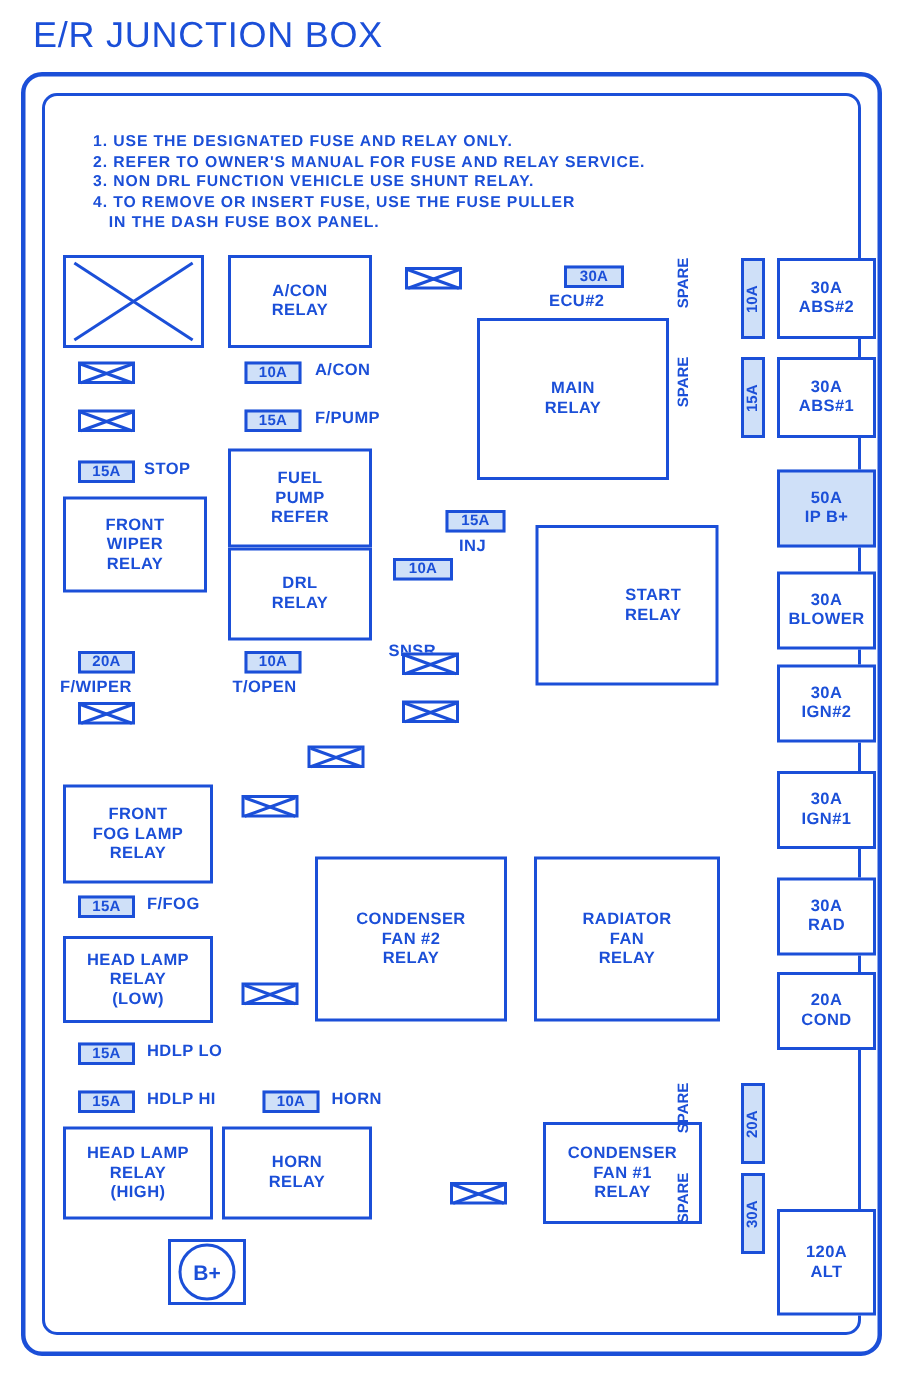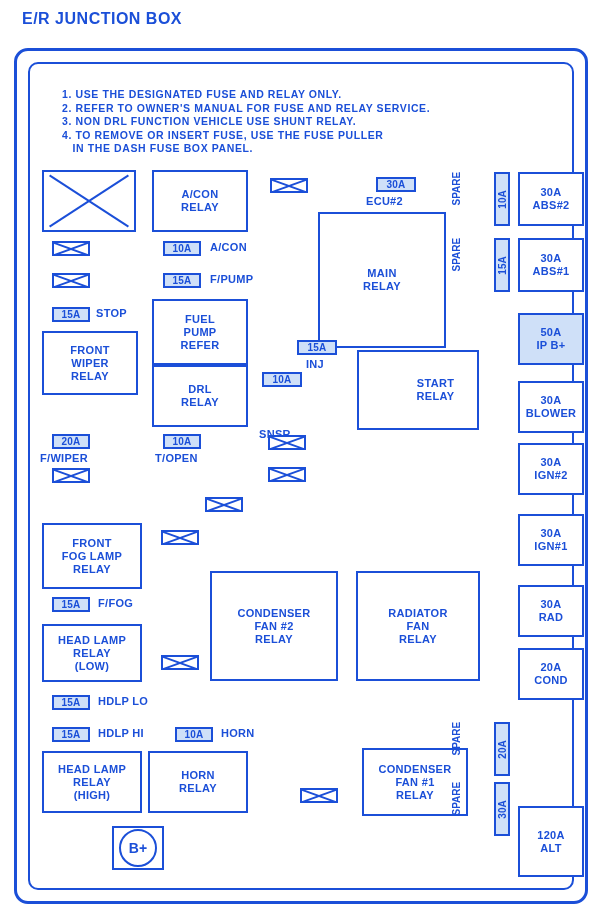--- a/index.html
+++ b/index.html
@@ -6,21 +6,21 @@
   body{
     width:602px;height:920px;
     background:#ffffff;
     font-family:"Liberation Sans", sans-serif;
     color:#1b4fd8;
     position:relative;
     overflow:hidden;
   }
   .title{
     position:absolute;left:22px;top:10px;
-    font-size:16px;font-weight:bold;letter-spacing:0.5px;
+    font-size:24px;font-weight:normal;letter-spacing:0.5px;
     color:#1b4fd8;
   }
   .outer{
     position:absolute;left:14px;top:48px;width:574px;height:856px;
     border:3px solid #1b4fd8;border-radius:14px;
     box-sizing:border-box;
   }
   .inner{
     position:absolute;left:28px;top:62px;width:546px;height:828px;
     border:2px solid #1b4fd8;border-radius:10px;
@@ -131,23 +131,23 @@
 <div class="box relay" style="left:152px;top:299px;width:96px;height:66px; white-space:pre;">FUEL
 PUMP
 REFER</div>
 <div class="box relay" style="left:152px;top:365px;width:96px;height:62px; white-space:pre;">DRL
 RELAY</div>
 
 <div class="box relay" style="left:42px;top:331px;width:96px;height:64px; white-space:pre;">FRONT
 WIPER
 RELAY</div>
 
-<div class="box relay" style="left:318px;top:212px;width:128px;height:136px; white-space:pre;">MAIN
-RELAY</div>
-<div class="box relay" style="left:357px;top:350px;width:122px;height:80px; white-space:pre;padding-left:35px;">START
+<div class="box relay" style="left:318px;top:212px;width:128px;height:108px; white-space:pre;">MAIN
+RELAY</div>
+<div class="box relay" style="left:357px;top:350px;width:122px;height:107px; white-space:pre;padding-left:35px;">START
 RELAY</div>
 
 <div class="box relay" style="left:42px;top:523px;width:100px;height:66px; white-space:pre;">FRONT
 FOG LAMP
 RELAY</div>
 <div class="box relay" style="left:42px;top:624px;width:100px;height:58px; white-space:pre;">HEAD LAMP
 RELAY
 (LOW)</div>
 <div class="box relay" style="left:42px;top:751px;width:100px;height:62px; white-space:pre;">HEAD LAMP
 RELAY

